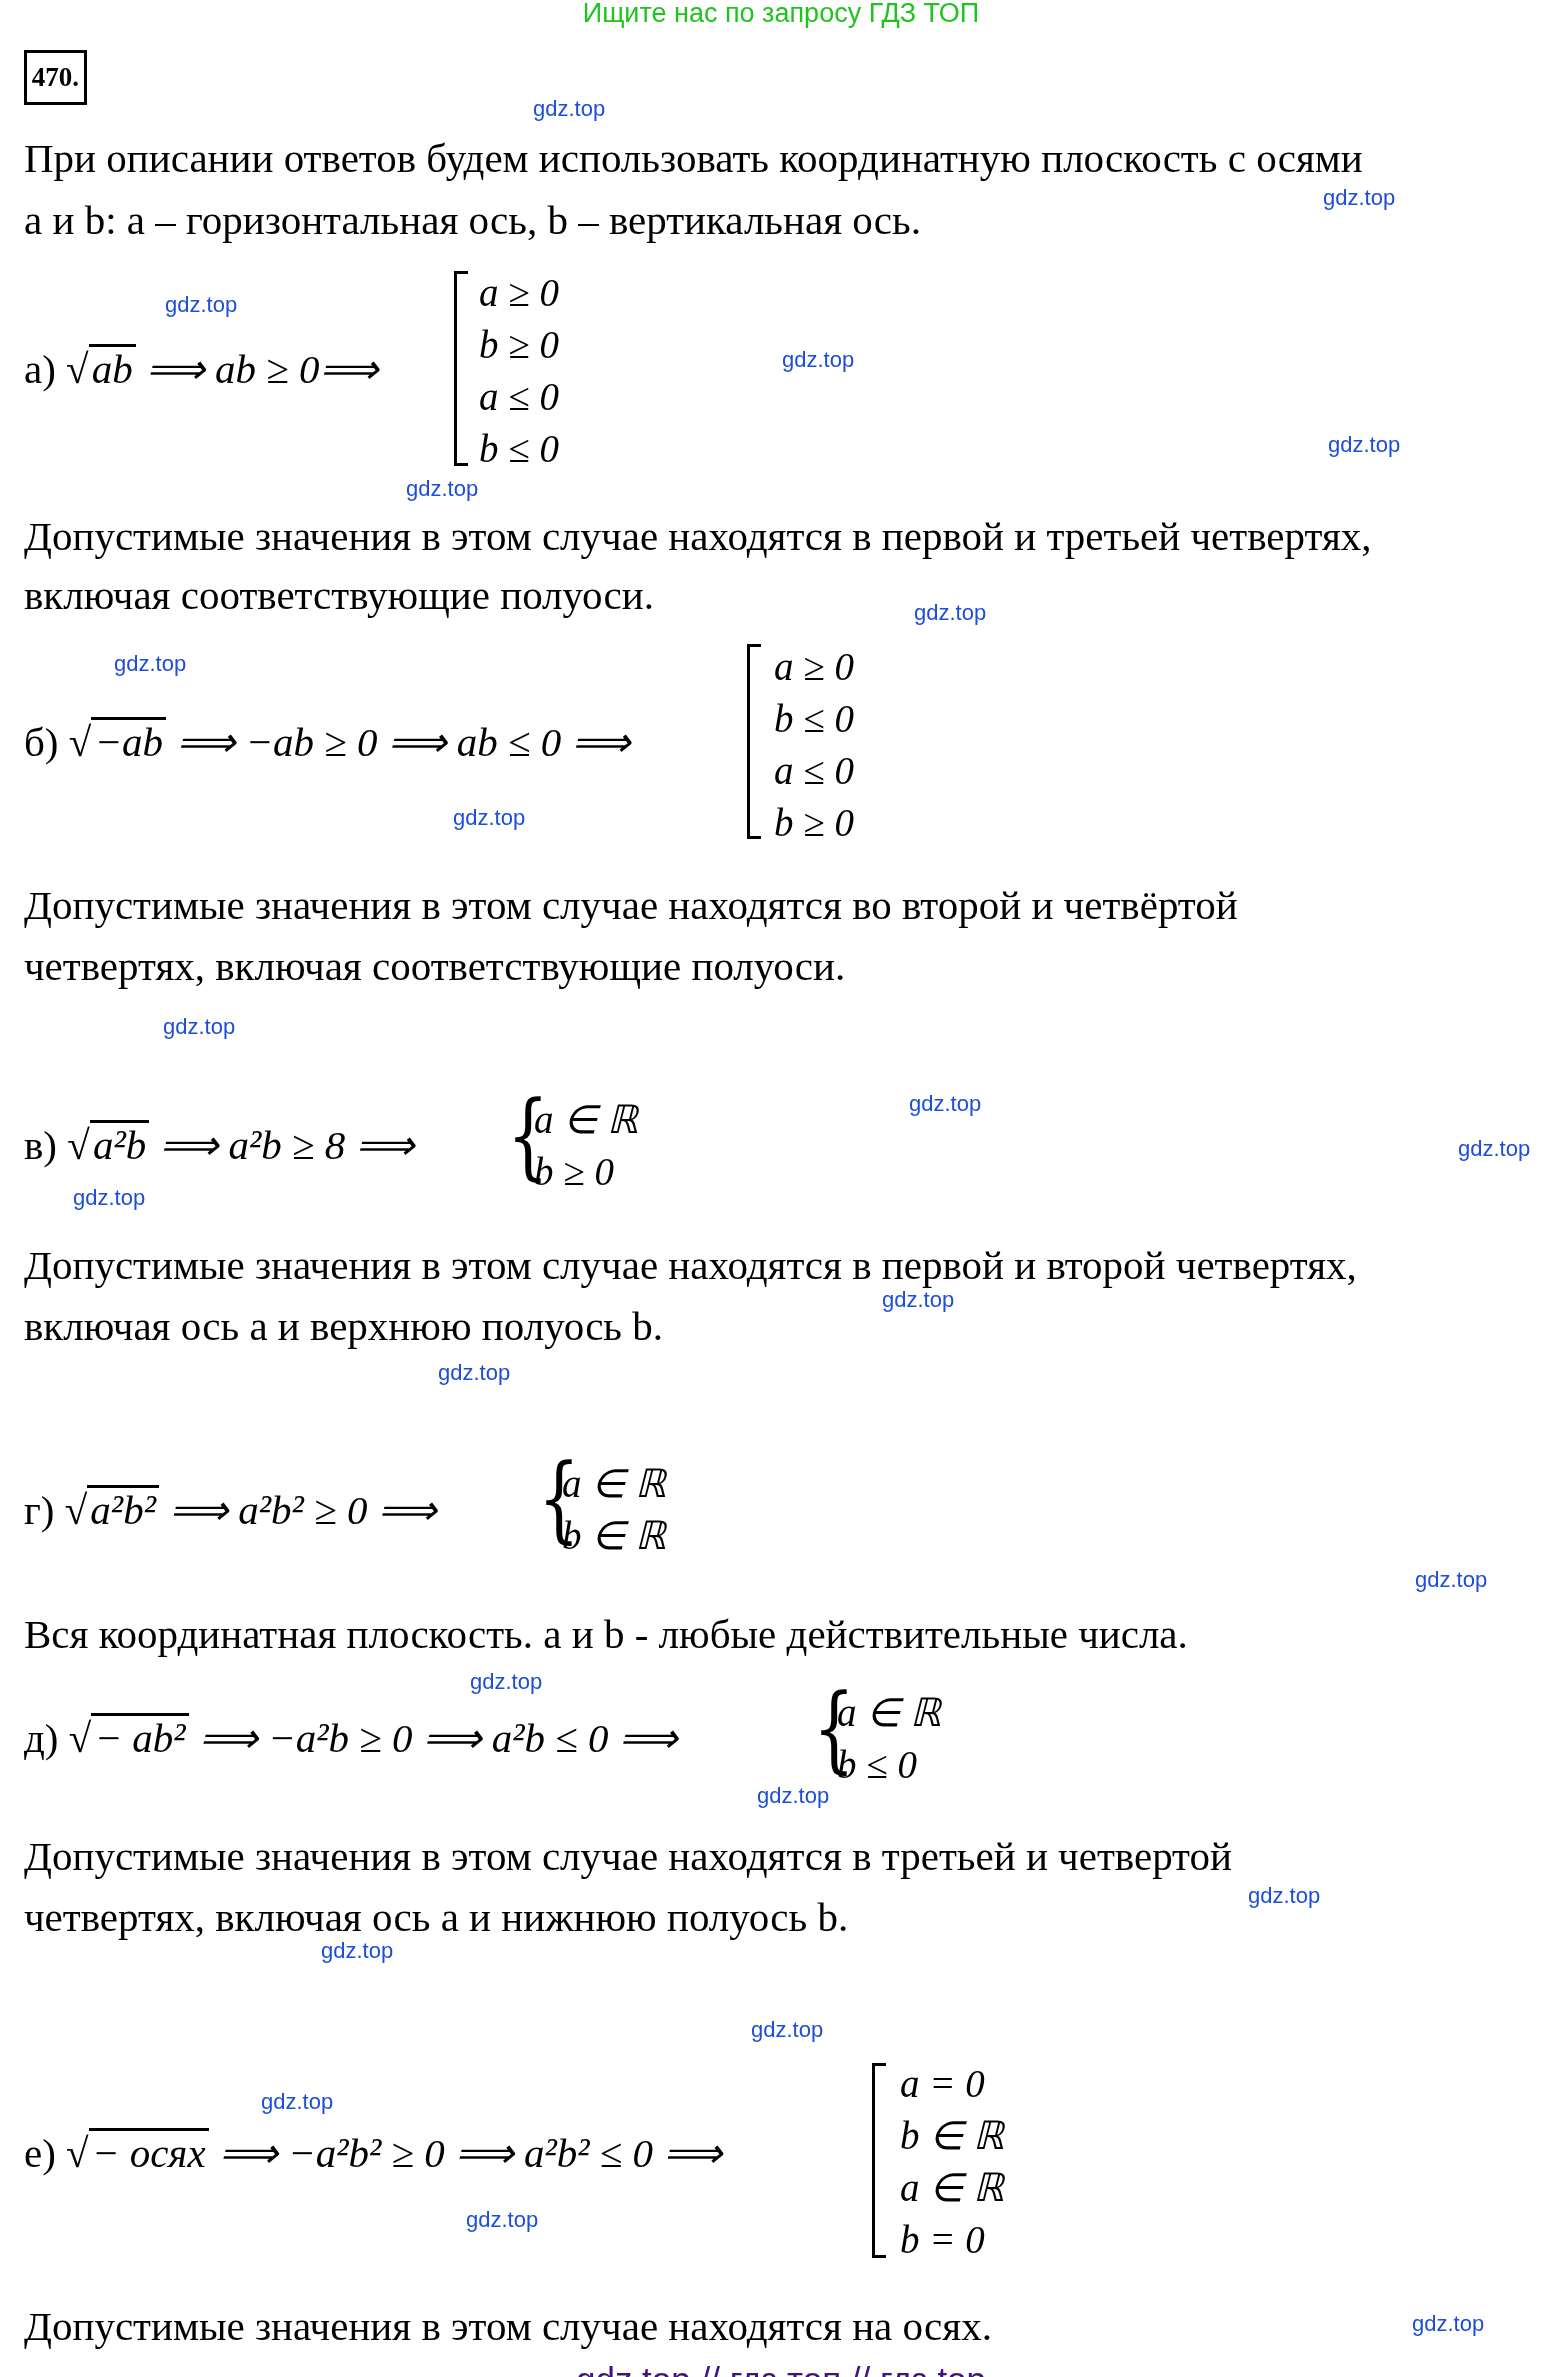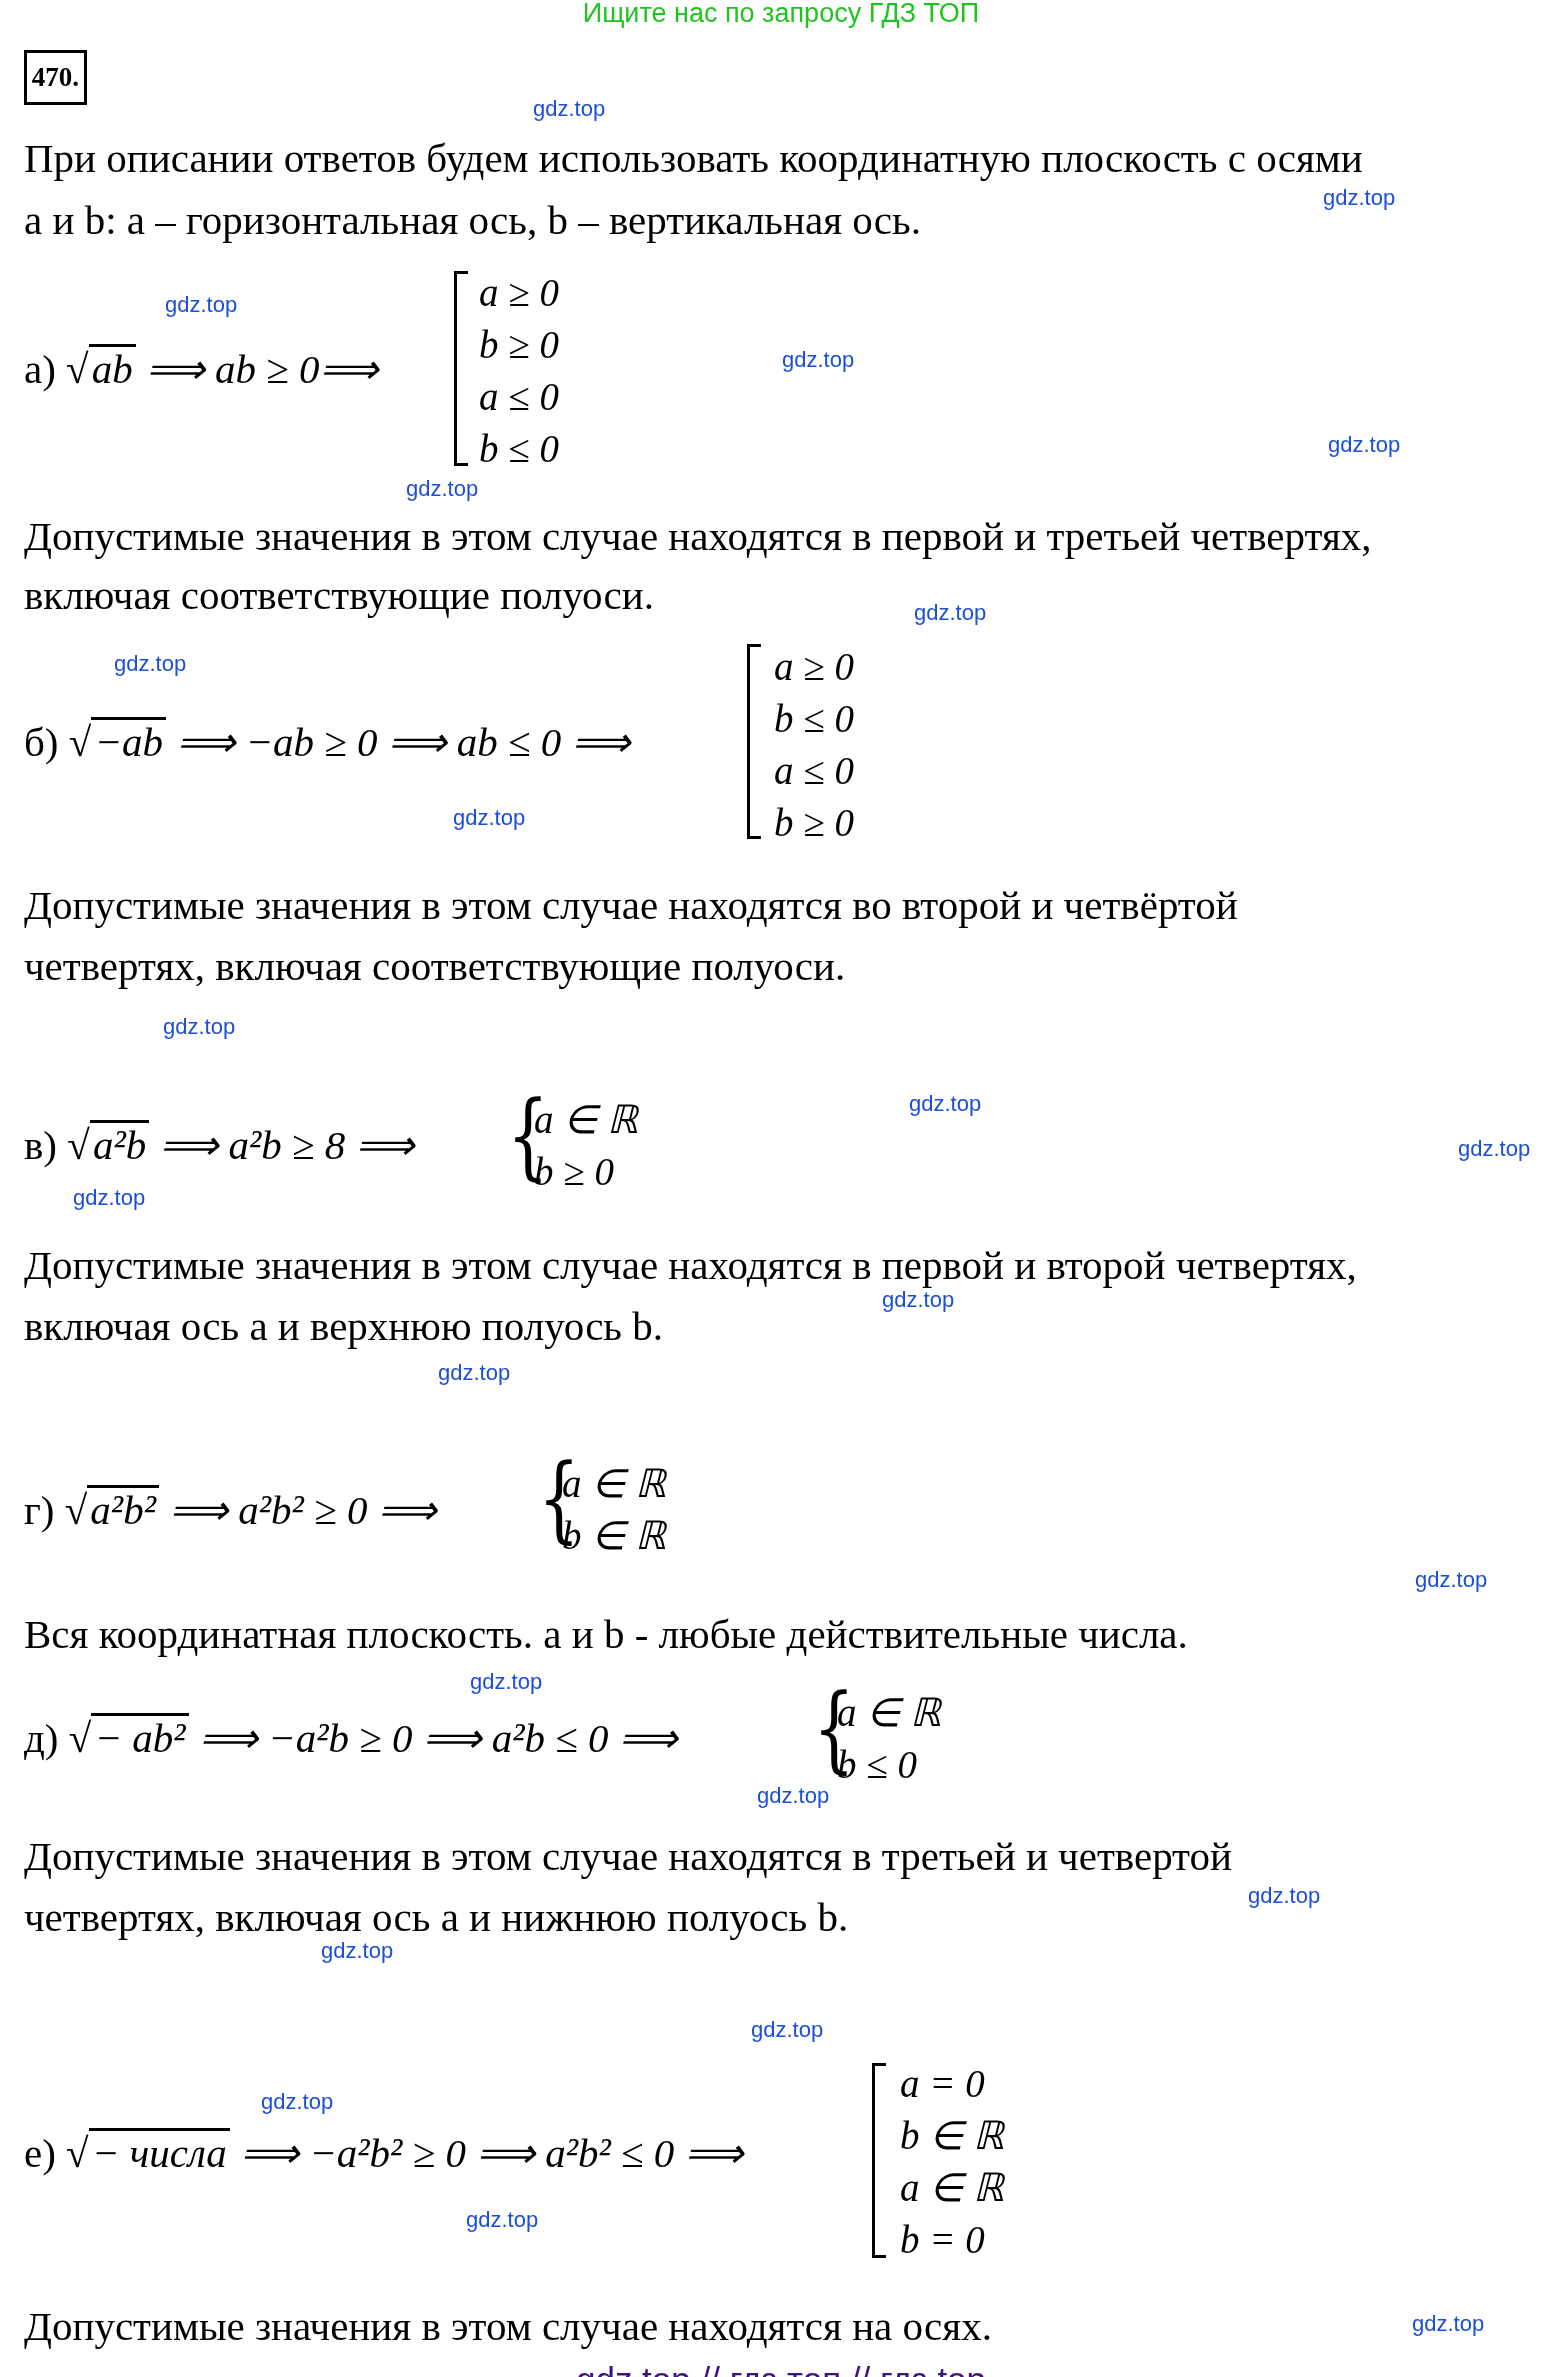--- a/index.html
+++ b/index.html
@@ -116,21 +116,21 @@
 <div class="curly" style="left:813px;top:1682px">{</div>
 <div class="sys it" style="left:837px;top:1687px">
   <div>a ∈ ℝ</div>
   <div>b ≤ 0</div>
 </div>
 <div class="abs para" style="top:1825px">Допустимые значения в этом случае находятся в третьей и четвертой</div>
 <div class="abs para" style="top:1886px">четвертях, включая ось a и нижнюю полуось b.</div>
 
 <div class="abs math" style="left:24px;top:2128px">
   <span>е)</span>
-  <span class="sqrt">√<span class="rad it">− числа</span></span>
+  <span class="sqrt">√<span class="rad it">− осях</span></span>
   <span class="it">⟹ −a²b² ≥ 0 ⟹ a²b² ≤ 0 ⟹</span>
 </div>
 <div class="bracket" style="left:872px;top:2063px;height:189px"></div>
 <div class="sys it" style="left:900px;top:2058px">
   <div>a = 0</div>
   <div>b ∈ ℝ</div>
   <div>a ∈ ℝ</div>
   <div>b = 0</div>
 </div>
 <div class="abs para" style="top:2295px">Допустимые значения в этом случае находятся на осях.</div>

